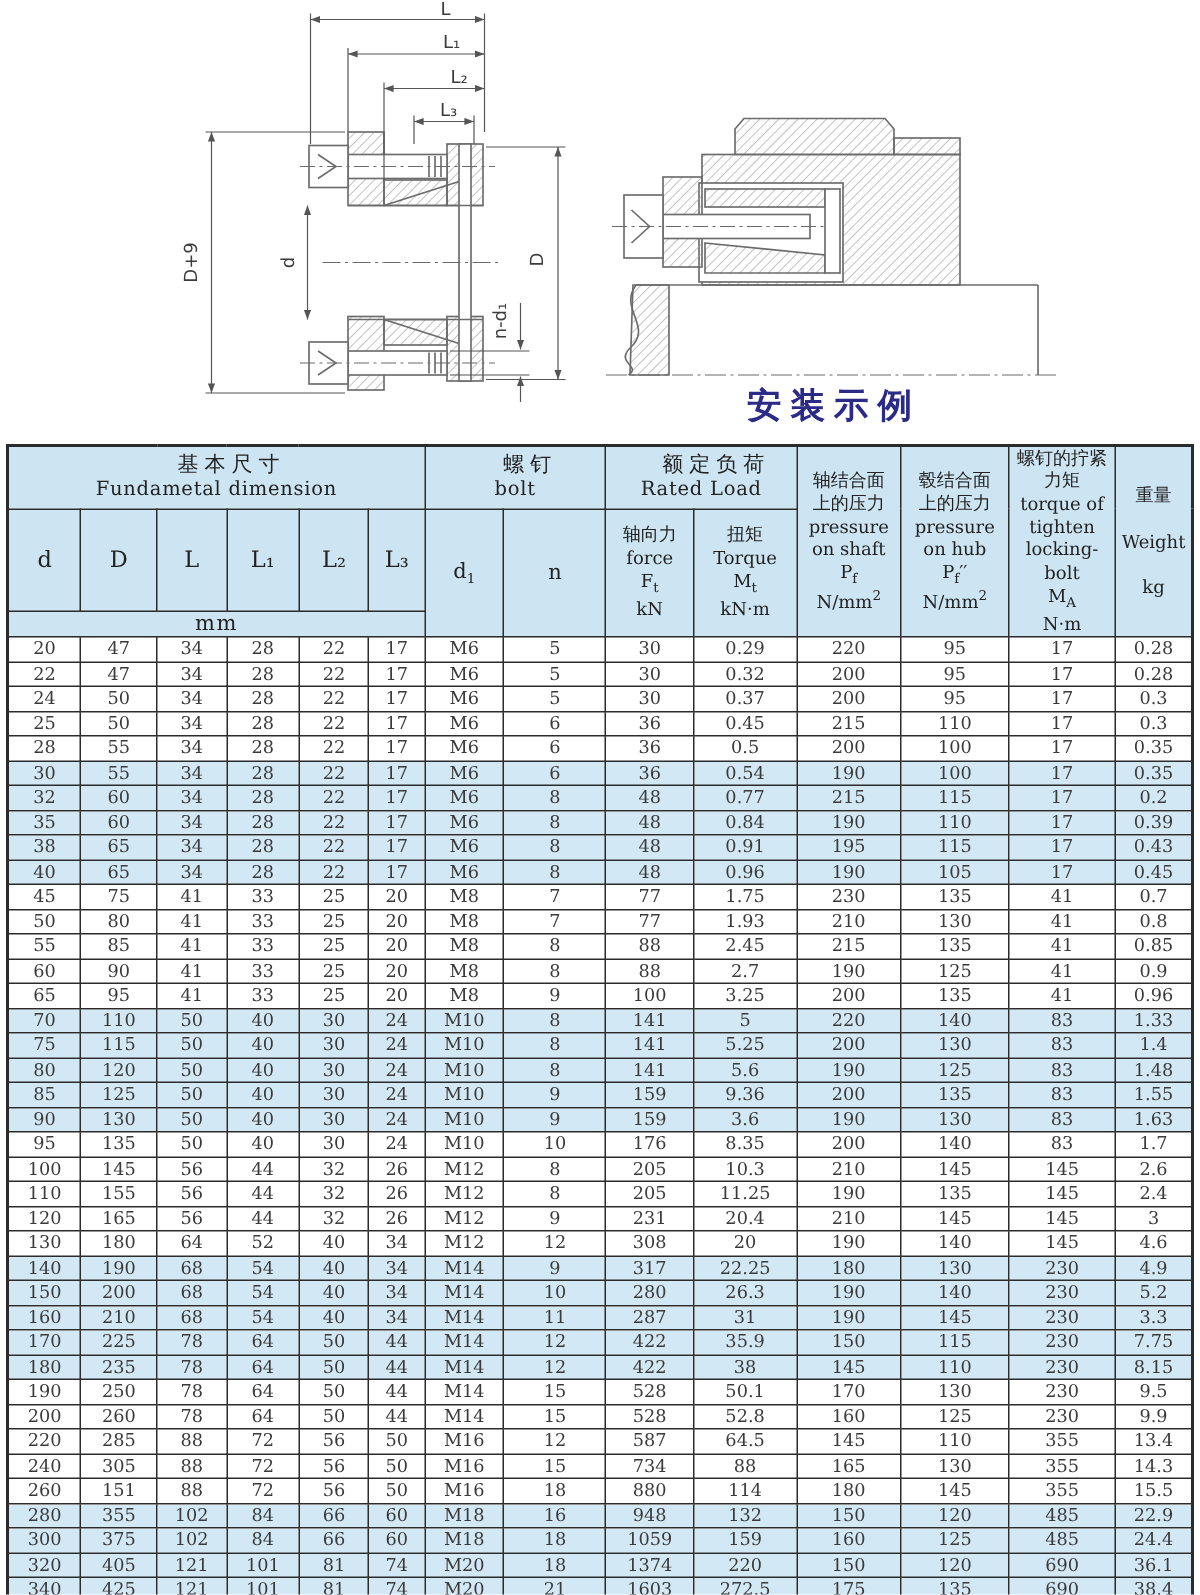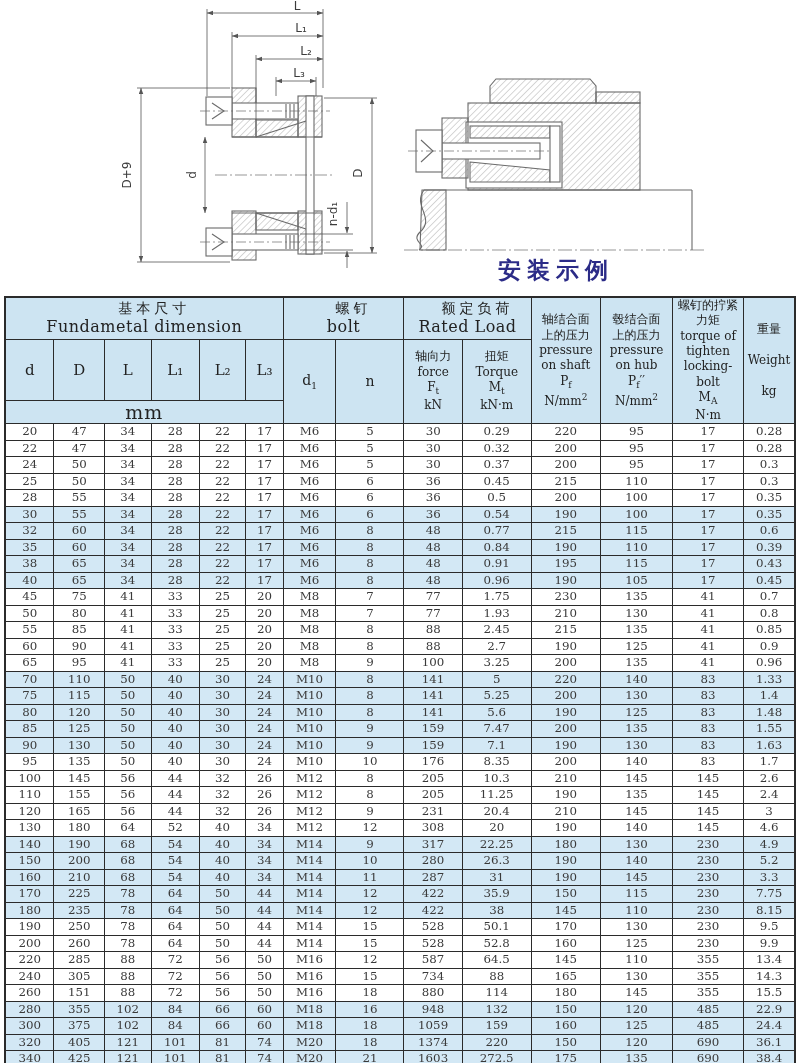--- a/index.html
+++ b/index.html
@@ -16,25 +16,25 @@
     border:2px solid #2b2b2b;
   }
   table.spec th, table.spec td{
     border:1px solid #2b2b2b;text-align:center;vertical-align:middle;padding:0;
   }
   thead th{background:#cde4f2;font-weight:normal;color:#222;}
   thead tr.r1{height:42px;}
   thead tr.r2{height:51px;}
   thead tr.r3{height:17px;}
   .zh{display:block;font-size:14px;letter-spacing:4px;line-height:1.25;margin-left:20px;}
-  .en{display:block;font-size:16px;letter-spacing:0.5px;line-height:1.2;}
+  .en{display:block;font-size:13px;letter-spacing:0.5px;line-height:1.2;}
   th.letter{font-size:15px;}
   th.sym{font-size:14px;}
   th.small{font-size:12px;line-height:1.28;letter-spacing:0;}
-  th.unit{font-size:19px;letter-spacing:1px;}
+  th.unit{font-size:14px;letter-spacing:1px;}
   sub{font-size:9px;}
   sup{font-size:9px;}
   tbody tr{height:15.58px;}
   tbody td{
     border-top:none;border-bottom:none;
     font-size:11.8px;line-height:15.5px;color:#3a3a3a;
     overflow:hidden;white-space:nowrap;
   }
   tbody tr.shaded{background:#d3e8f5;}
   tbody tr.band-start td{border-top:1px solid #2b2b2b;}
@@ -313,21 +313,21 @@
         <td>28</td>
         <td>22</td>
         <td>17</td>
         <td>M6</td>
         <td>8</td>
         <td>48</td>
         <td>0.77</td>
         <td>215</td>
         <td>115</td>
         <td>17</td>
-        <td>0.6</td>
+        <td>0.2</td>
       </tr>
       <tr class="shaded">
         <td>35</td>
         <td>60</td>
         <td>34</td>
         <td>28</td>
         <td>22</td>
         <td>17</td>
         <td>M6</td>
         <td>8</td>
@@ -501,37 +501,37 @@
       <tr class="shaded">
         <td>85</td>
         <td>125</td>
         <td>50</td>
         <td>40</td>
         <td>30</td>
         <td>24</td>
         <td>M10</td>
         <td>9</td>
         <td>159</td>
-        <td>7.47</td>
+        <td>9.36</td>
         <td>200</td>
         <td>135</td>
         <td>83</td>
         <td>1.55</td>
       </tr>
       <tr class="shaded">
         <td>90</td>
         <td>130</td>
         <td>50</td>
         <td>40</td>
         <td>30</td>
         <td>24</td>
         <td>M10</td>
         <td>9</td>
         <td>159</td>
-        <td>7.1</td>
+        <td>3.6</td>
         <td>190</td>
         <td>130</td>
         <td>83</td>
         <td>1.63</td>
       </tr>
       <tr class="band-start">
         <td>95</td>
         <td>135</td>
         <td>50</td>
         <td>40</td>

